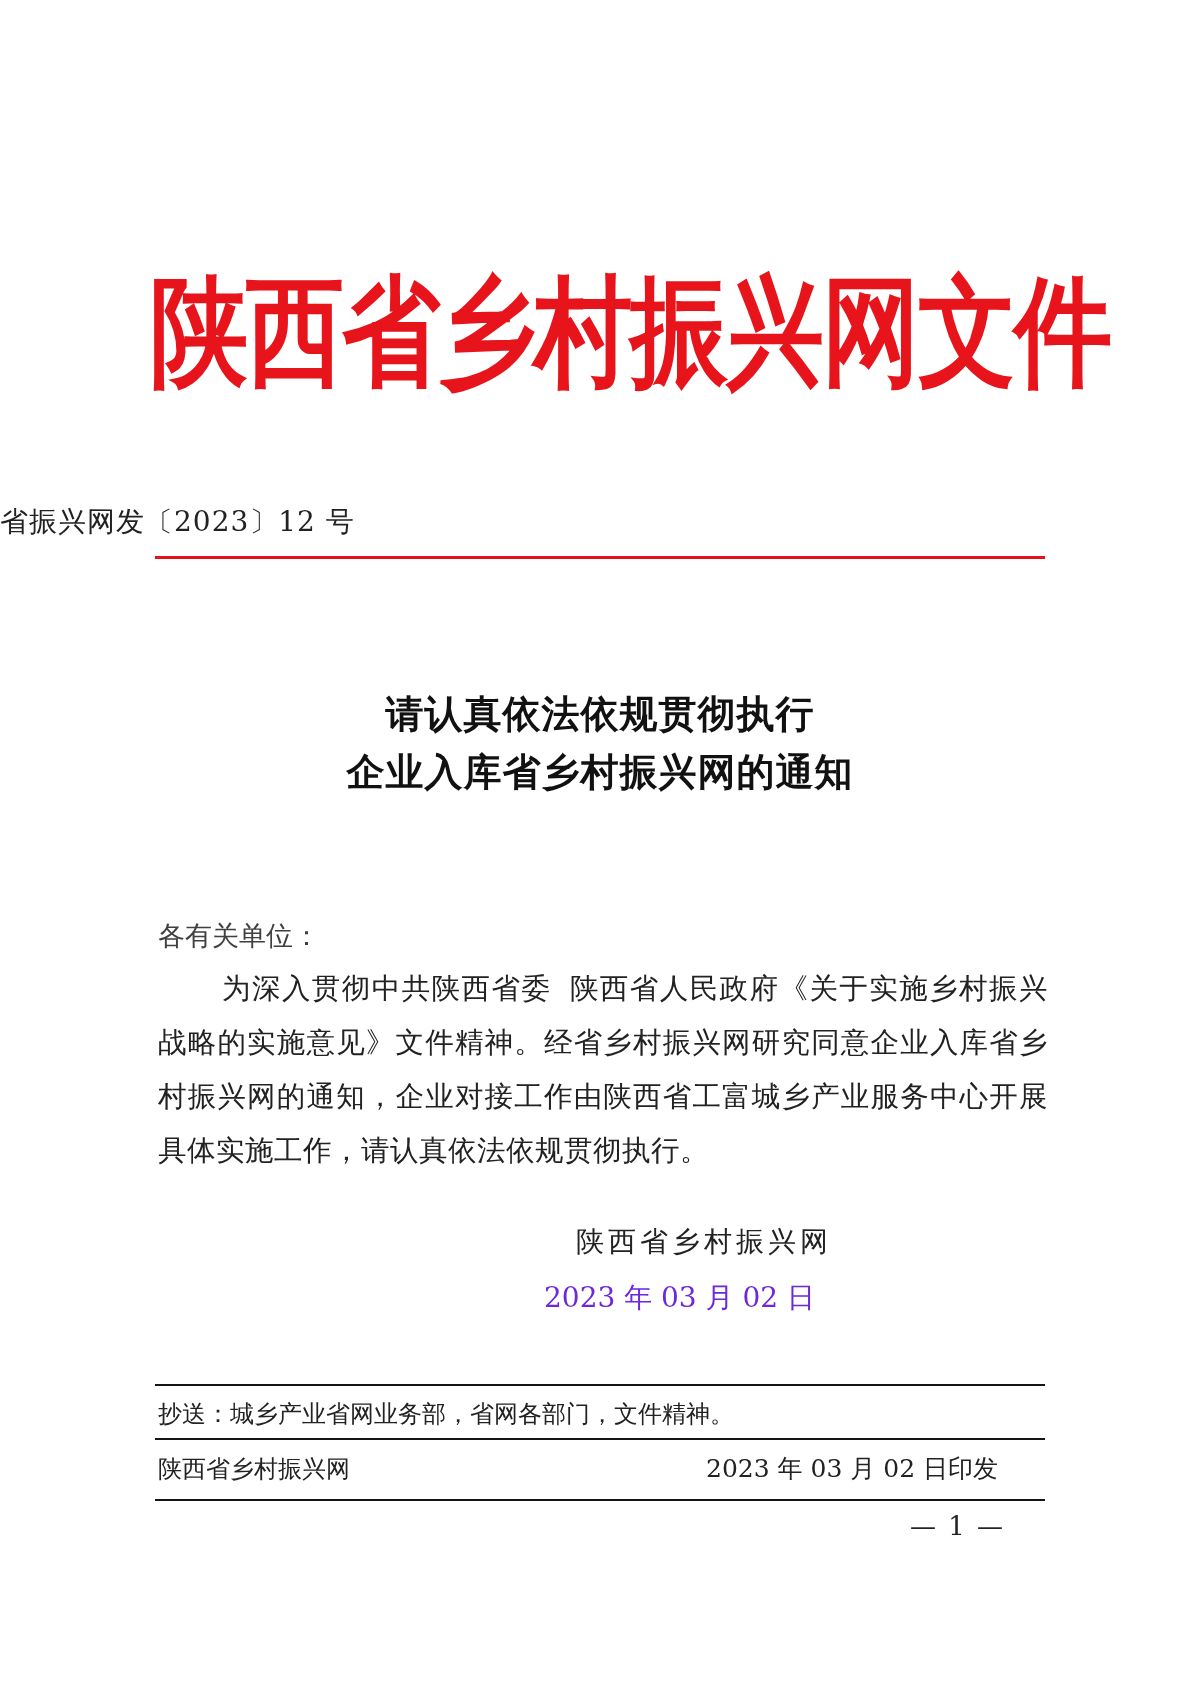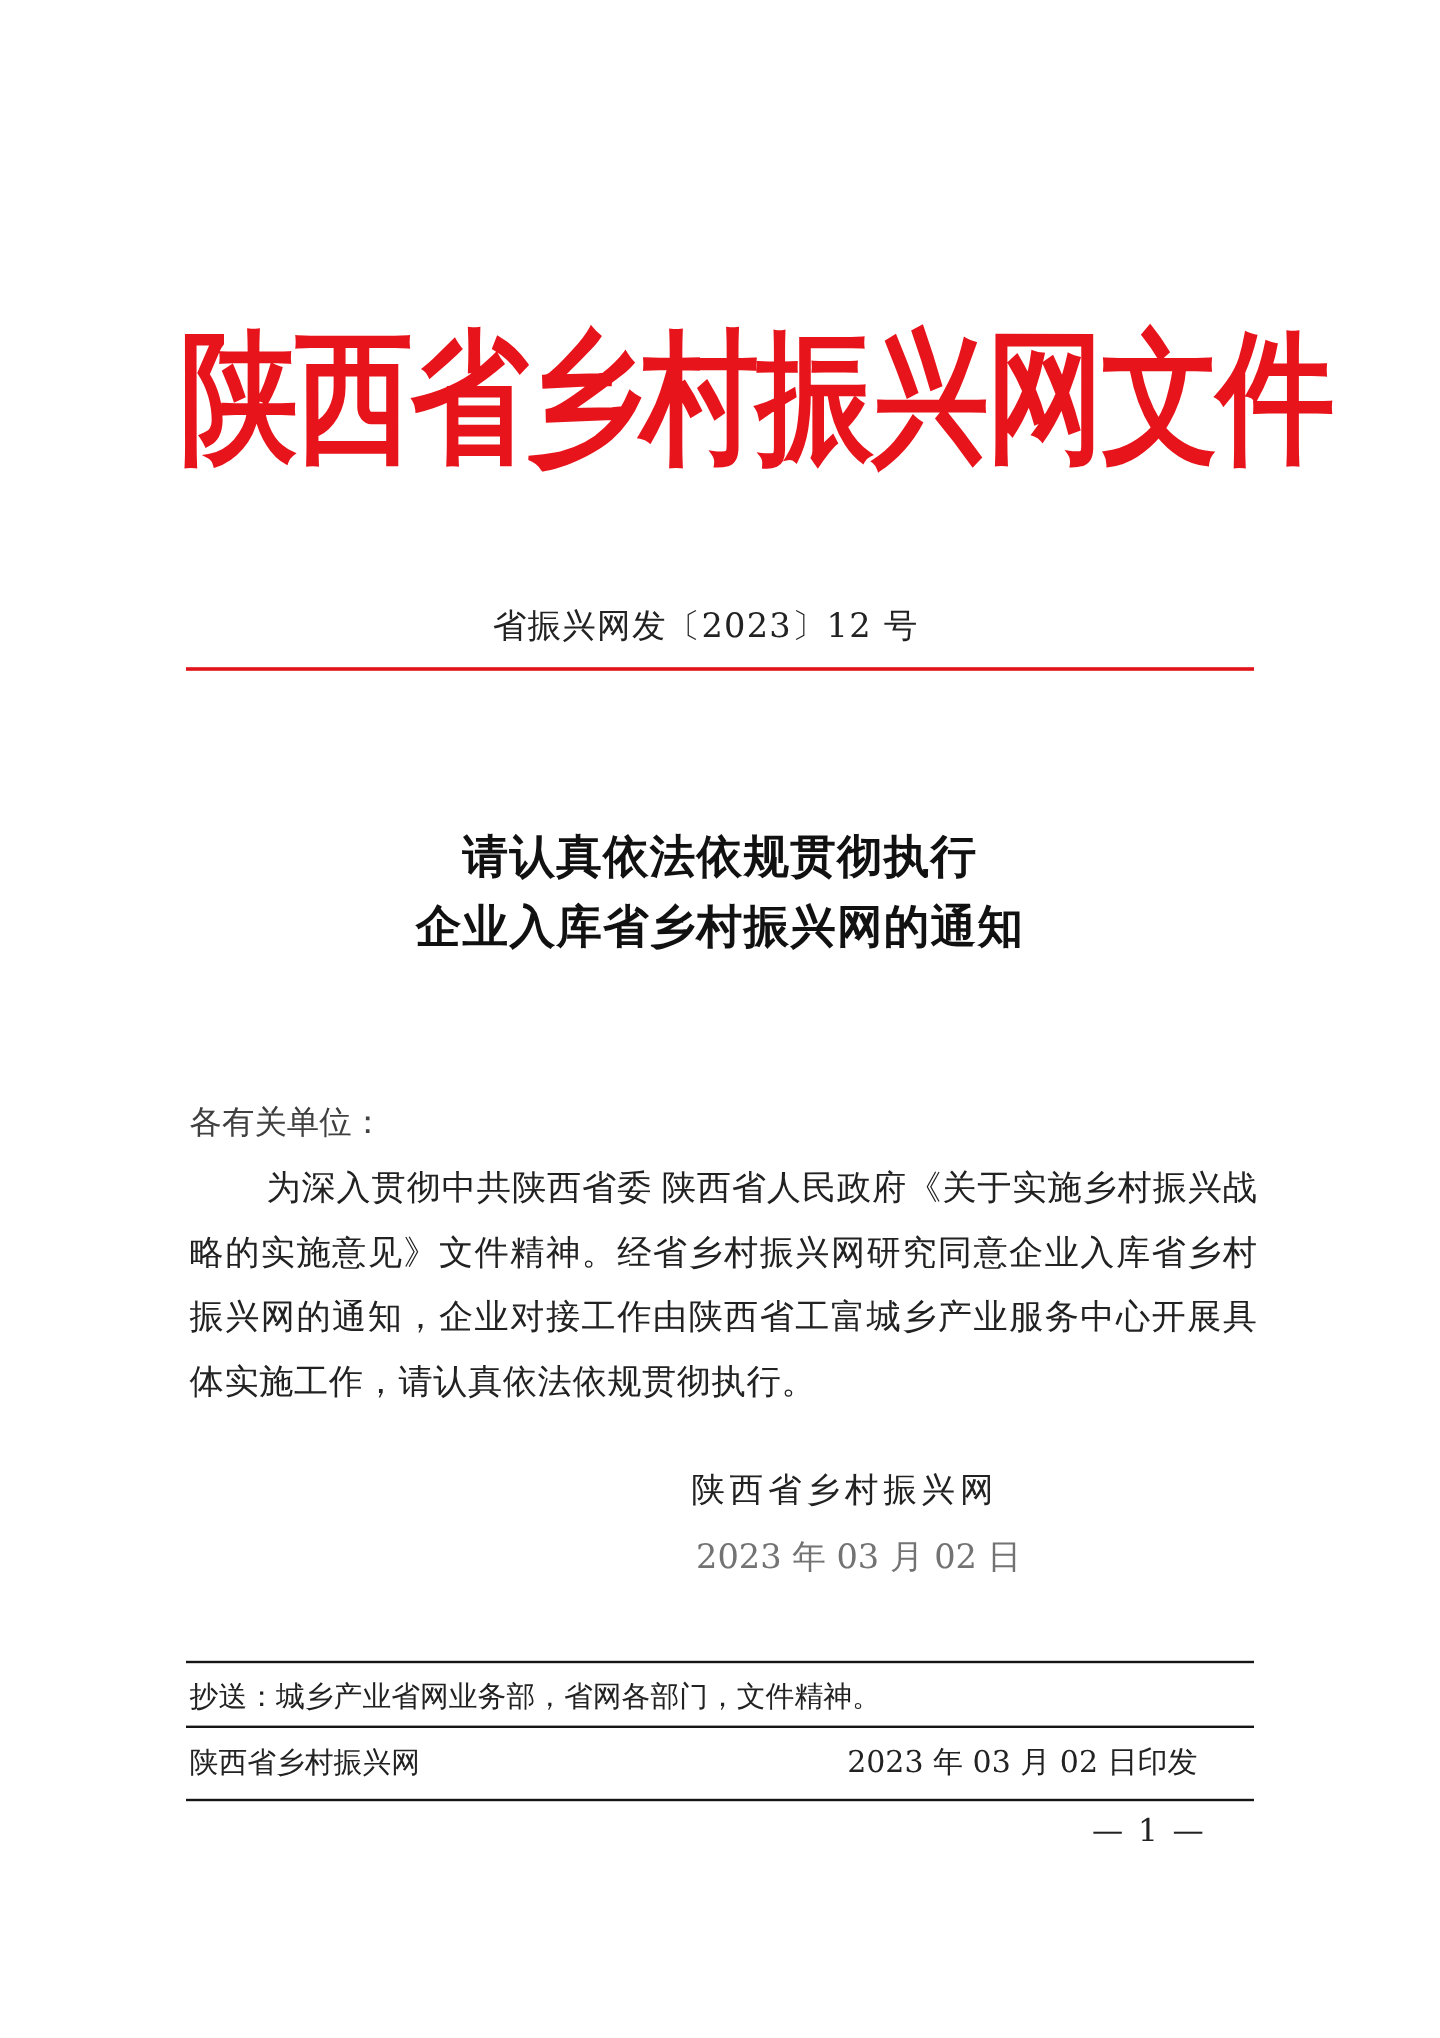--- a/index.html
+++ b/index.html
@@ -31,21 +31,21 @@
       white-space: nowrap;
       text-align: center;
       transform: scaleY(1.22);
       transform-origin: center center;
     }
 
     .doc-number {
       left: 0;
       width: 1176px;
       top: 502px;
-      text-align: center;
+      text-align: left;
       font-size: 28px;
       line-height: 40px;
       color: #222;
       letter-spacing: 1px;
     }
 
     .red-rule {
       left: 155px;
       top: 556px;
       width: 890px;
@@ -73,44 +73,44 @@
       font-family: "DejaVu Sans", "Liberation Sans", sans-serif;
       font-size: 27px;
       line-height: 40px;
       color: #404040;
     }
 
     .body-text {
       left: 158px;
       top: 964px;
       width: 890px;
-      font-family: Liberation Serif, serif;
+      font-family: Liberation Mono, monospace;
       font-size: 28.5px;
       line-height: 54px;
       color: #222;
       text-indent: 64px;
       text-align: justify;
       letter-spacing: 0.5px;
     }
 
     .sign-org {
       left: 576px;
       top: 1222px;
       font-family: "DejaVu Sans", "Liberation Sans", sans-serif;
       font-size: 28px;
       line-height: 40px;
       letter-spacing: 4px;
       color: #222;
     }
     .sign-date {
-      left: 580px;
+      left: 544px;
       top: 1278px;
       font-size: 28px;
       line-height: 40px;
-      color: #737373;
+      color: #6d28d9;
     }
 
     .black-rule {
       left: 155px;
       width: 890px;
       background: #151515;
     }
     .black-rule.r1 { top: 1384px; height: 2px; }
     .black-rule.r2 { top: 1438px; height: 2px; }
     .black-rule.r3 { top: 1499px; height: 2px; }

